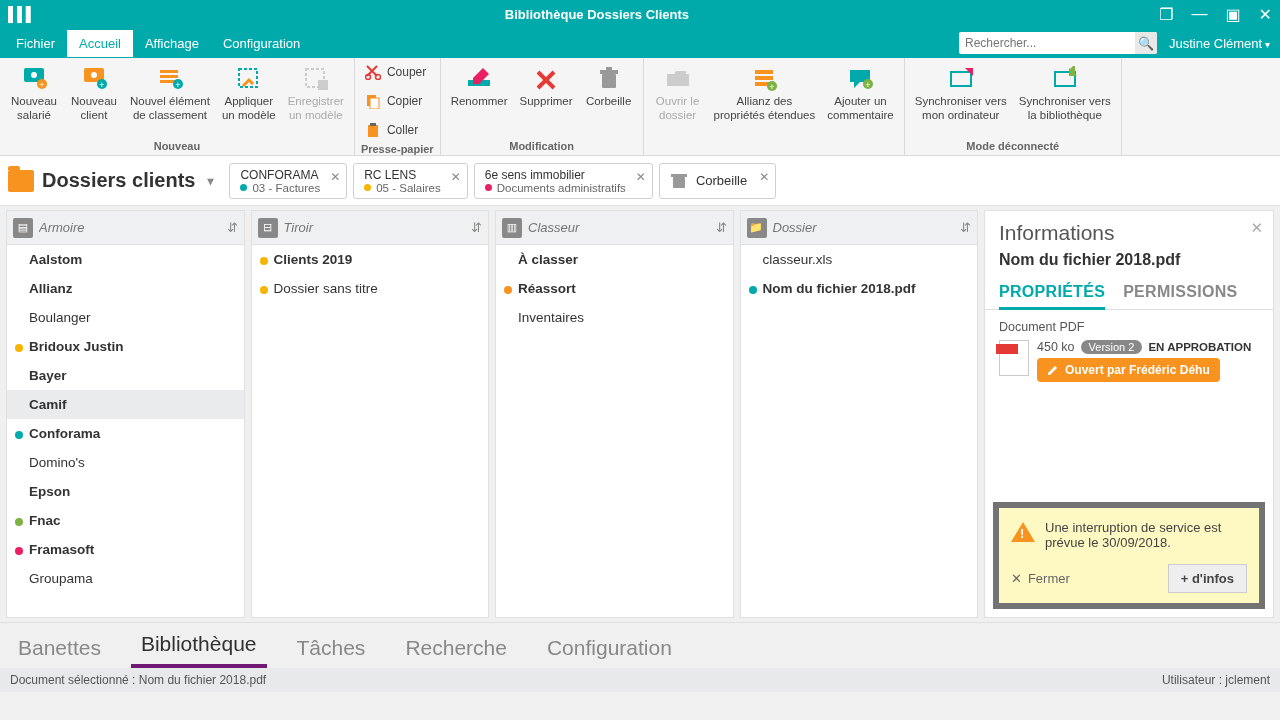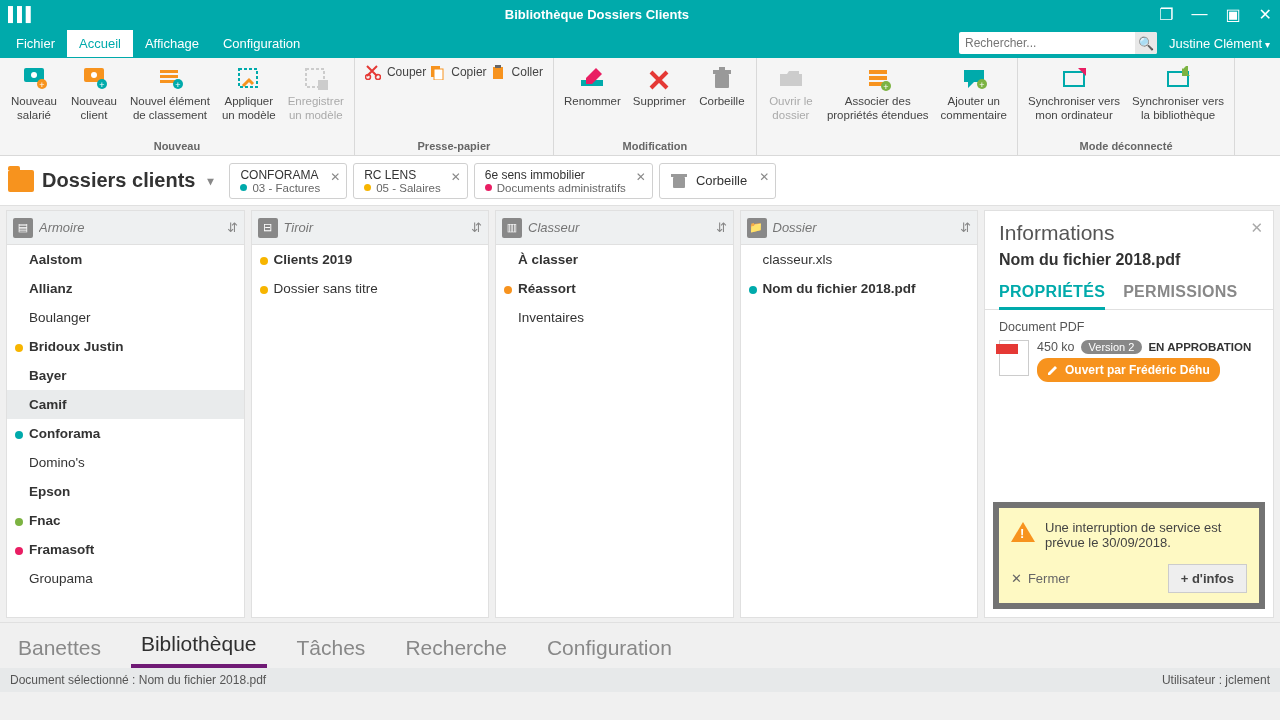--- a/index.html
+++ b/index.html
@@ -18,21 +18,21 @@
 .menubar .searchwrap .sicon{width:22px;text-align:center;color:#888;background:#e8e8e8;height:100%;display:flex;align-items:center;justify-content:center;border-radius:0 2px 2px 0}
 .menubar .user{padding:0 10px 0 2px;font-size:13px}
 .menubar .user::after{content:" ▾";font-size:10px}
 .ribbon{height:98px;background:#f5f5f5;border-bottom:1px solid #d9d9d9;display:flex}
 .rgroup{border-right:1px solid #d9d9d9;display:flex;flex-direction:column;padding:4px 6px 0}
 .rgroup .gitems{display:flex;flex:1;align-items:flex-start;gap:4px}
 .rgroup .gtitle{text-align:center;font-size:11px;color:#666;padding:3px 0;font-weight:600}
 .rbtn{display:flex;flex-direction:column;align-items:center;justify-content:flex-start;min-width:56px;padding:4px 4px 0;cursor:pointer;text-align:center;font-size:11.5px;color:#444;line-height:1.2}
 .rbtn .ricon{width:28px;height:26px;margin-bottom:3px;position:relative}
 .rbtn.disabled{color:#aaa}
-.rsmall{display:flex;gap:3px;padding:2px 4px}
+.rsmall{display:flex;flex-direction:column;gap:13px;padding:2px 4px}
 .rsmallitem{display:flex;align-items:center;gap:6px;font-size:12px;cursor:pointer;color:#444}
 .rsmallitem .sicon2{width:16px;height:16px}
 
 .tabsrow{height:50px;background:#fff;border-bottom:1px solid #e0e0e0;display:flex;align-items:center;padding:0 8px;gap:6px}
 .libtitle{display:flex;align-items:center;gap:8px;font-size:20px;font-weight:bold;color:#333;padding-right:10px;cursor:pointer}
 .libtitle .foldericon{width:26px;height:22px;background:#f7931e;position:relative;border-radius:2px}
 .libtitle .foldericon::before{content:"";position:absolute;top:-4px;left:0;width:12px;height:4px;background:#f7931e;border-radius:2px 2px 0 0}
 .libtitle::after{content:"▾";font-size:12px;margin-left:4px;color:#888}
 .doctab{border:1px solid #d0d0d0;border-radius:3px;padding:4px 26px 4px 10px;position:relative;min-width:110px;cursor:pointer;background:#fff}
 .doctab .tline1{font-size:12px;color:#333;font-weight:500}
@@ -60,21 +60,21 @@
 .infopanel .ifname{padding:2px 14px 8px;font-size:16px;font-weight:bold;color:#333}
 .infopanel .itabs{display:flex;padding:0 14px;gap:18px;border-bottom:1px solid #e0e0e0}
 .infopanel .itab{font-size:16px;font-weight:bold;color:#888;padding:6px 0;cursor:pointer;letter-spacing:0.3px}
 .infopanel .itab.active{color:#00aaab;border-bottom:3px solid #00aaab;margin-bottom:-1px}
 .infopanel .ibody{padding:10px 14px;font-size:12.5px;color:#555}
 .infopanel .docrow{display:flex;gap:8px;align-items:flex-start;margin-top:6px}
 .pdficon{width:30px;height:36px;background:#fff;border:1px solid #ccc;position:relative}
 .pdficon::before{content:"";position:absolute;top:3px;left:-4px;width:22px;height:10px;background:#e53935}
 .badge{background:#888;color:#fff;border-radius:10px;padding:1px 8px;font-size:11px}
 .approb{font-weight:bold;font-size:11.5px;color:#333}
-.openby{background:#f7931e;color:#fff;padding:5px 10px;font-size:12px;font-weight:bold;display:inline-flex;align-items:center;gap:6px;margin-top:4px;border-radius:11px}
+.openby{background:#f7931e;color:#fff;padding:5px 10px;font-size:12px;font-weight:bold;display:inline-flex;align-items:center;gap:6px;margin-top:4px;border-radius:4px}
 
 .alertbox{position:absolute;bottom:8px;right:8px;left:8px;background:#fef9c3;border:6px solid #737373;padding:12px 12px 10px;font-size:13px;color:#444}
 .alertbox .arow{display:flex;gap:10px;align-items:flex-start}
 .alertbox .aicon{width:0;height:0;border-left:12px solid transparent;border-right:12px solid transparent;border-bottom:20px solid #f7931e;position:relative;margin-top:2px}
 .alertbox .aicon::after{content:"!";position:absolute;left:-3px;top:4px;color:#fff;font-weight:bold;font-size:13px}
 .alertbox .abtns{display:flex;justify-content:space-between;align-items:center;margin-top:14px}
 .alertbox .aclose{display:flex;align-items:center;gap:6px;color:#666;cursor:pointer;font-size:13px}
 .alertbox .ainfos{background:#eee;border:1px solid #ccc;padding:6px 12px;font-weight:bold;cursor:pointer;font-size:13px}
 
 .bottomtabs{height:46px;background:#f0f0f0;display:flex;align-items:flex-end;padding:0 8px;gap:20px;border-top:1px solid #e0e0e0}
@@ -260,21 +260,21 @@
         <div class="rbtn">
           <div class="ricon">
             <svg width="28" height="26" viewBox="0 0 28 26">
               <rect x="5" y="4" width="18" height="4" fill="#f7931e"></rect>
               <rect x="5" y="10" width="18" height="4" fill="#f7931e"></rect>
               <rect x="5" y="16" width="18" height="4" fill="#f7931e"></rect>
               <circle cx="22" cy="20" r="5" fill="#7cb342"></circle>
               <text x="22" y="24" font-size="9" fill="#fff" text-anchor="middle">+</text>
             </svg>
           </div>
-          <div>Associer des</div>
+          <div>Allianz des</div>
           <div>propriétés étendues</div>
         </div>
         <div class="rbtn">
           <div class="ricon">
             <svg width="28" height="26" viewBox="0 0 28 26">
               <path d="M4 4 L24 4 L24 16 L14 16 L8 22 L8 16 L4 16 Z" fill="#00aaab"></path>
               <circle cx="22" cy="18" r="5" fill="#7cb342"></circle>
               <text x="22" y="22" font-size="9" fill="#fff" text-anchor="middle">+</text>
             </svg>
           </div>

